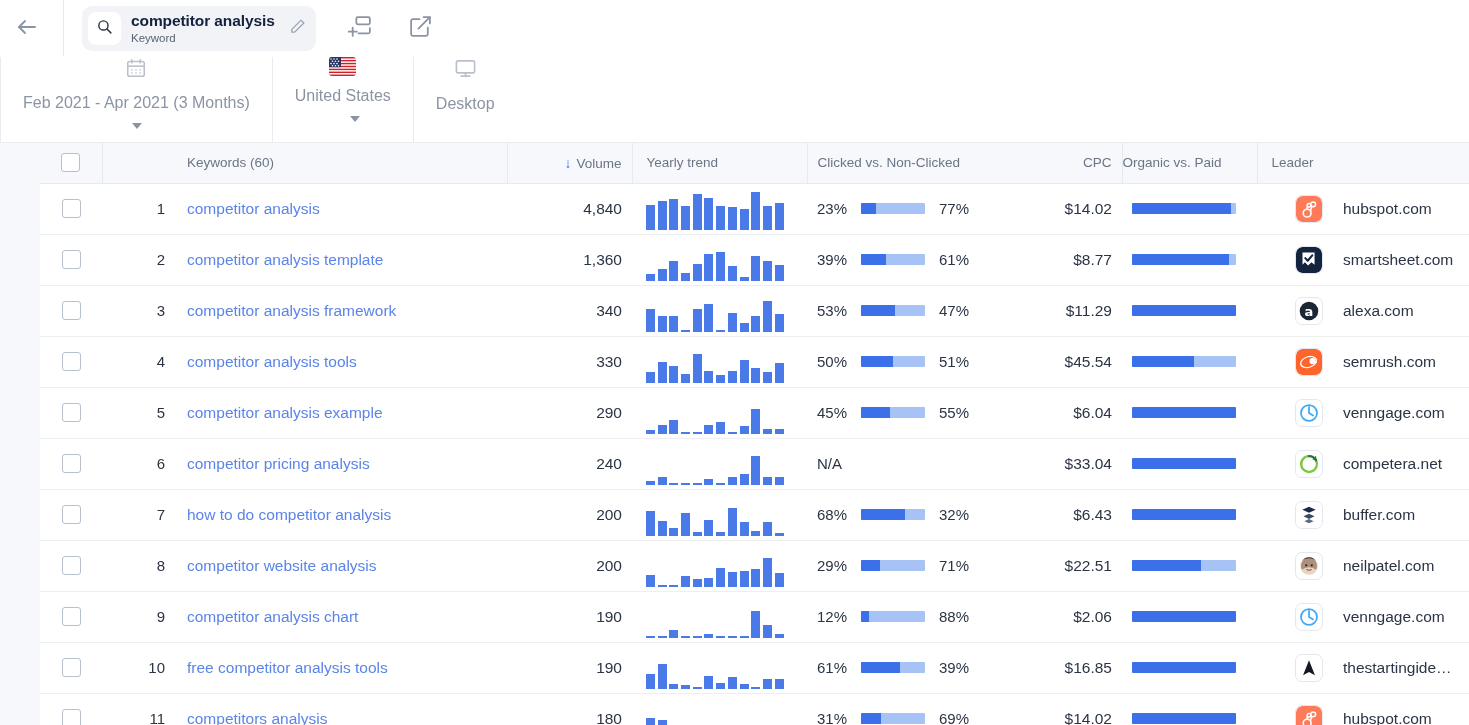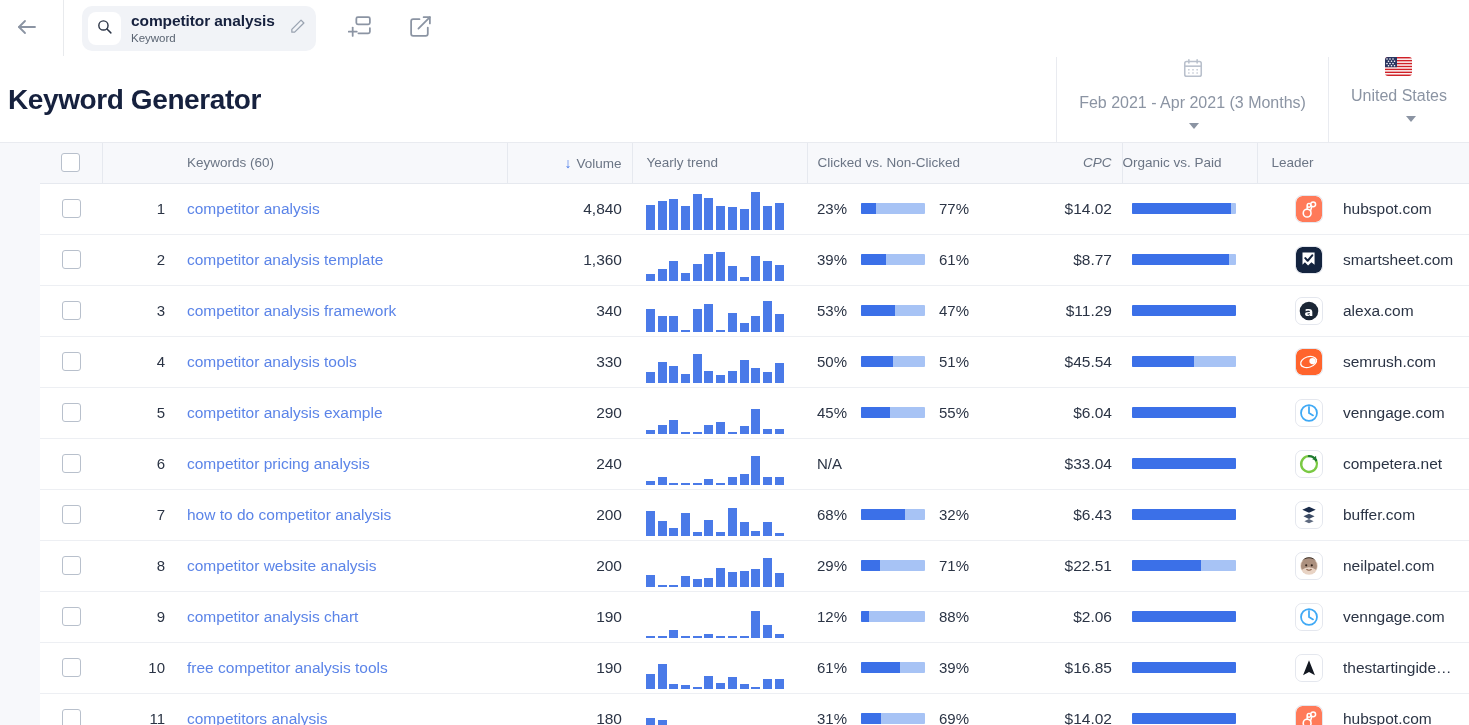--- a/index.html
+++ b/index.html
@@ -143,21 +143,21 @@
   .c-trend { width: 175px; }
   .c-clk   { width: 205px; }
   .c-cpc   { width: 110px; }
   .c-org   { width: 135px; }
   .c-lead  { width: 212px; }
 
   .th-kw   { text-align: left; }
   .th-vol  { text-align: right; }
   .th-trend{ text-align: left; padding-left: 14px; }
   .th-clk  { text-align: left; padding-left: 10px;}
-  .th-cpc  { text-align: right; font-style: italic; }
+  .th-cpc  { text-align: right; }
   .th-org  { text-align: left; padding-left: 0;}
   .th-lead { text-align: left; padding-left: 14px;}
 
   .chkbox {
     width: 19px; height: 19px;
     border: 1.6px solid #b8c0cc;
     border-radius: 3px;
     background: #fff;
     margin: 0 auto;
     cursor: pointer;
@@ -256,21 +256,20 @@
       <svg width="25" height="25" viewBox="0 0 24 24" fill="none" stroke="#8b94a3" stroke-width="1.7" stroke-linecap="round" stroke-linejoin="round">
         <path d="M19 13v6a2 2 0 0 1-2 2H5a2 2 0 0 1-2-2V7a2 2 0 0 1 2-2h6"></path>
         <polyline points="15,3 21,3 21,9"></polyline>
           <line x1="10" y1="14" x2="21" y2="3"></line>
       </svg>
     </span>
   </div>
 </div>
 
 <div class="titlerow">
-  <div class="page-title">Keyword Generator</div>
 
   <div class="ctl">
     <span>
       <svg width="22" height="22" viewBox="0 0 24 24" fill="none" stroke="#b9c0cc" stroke-width="1.7">
         <rect x="3" y="5" width="18" height="16" rx="2"></rect>
         <line x1="3" y1="10" x2="21" y2="10"></line>
         <line x1="7.5" y1="3" x2="7.5" y2="6.5" stroke-linecap="round"></line>
         <line x1="16.5" y1="3" x2="16.5" y2="6.5" stroke-linecap="round"></line>
         <circle cx="7.5" cy="14" r="0.9" fill="#b9c0cc" stroke="none"></circle>
         <circle cx="12" cy="14" r="0.9" fill="#b9c0cc" stroke="none"></circle>
@@ -309,20 +308,30 @@
           <circle cx="3.5" cy="8.8" r="0.8"></circle>
             <circle cx="6.5" cy="8.8" r="0.8"></circle>
             <circle cx="9.5" cy="8.8" r="0.8"></circle>
         </g>
       </svg>
     </span>
     <span>United States</span>
     <span class="caret far"></span>
   </div>
 
+  <div class="ctl">
+    <span>
+      <svg width="23" height="23" viewBox="0 0 24 24" fill="none" stroke="#b9c0cc" stroke-width="1.7" stroke-linejoin="round">
+        <rect x="2.5" y="4" width="19" height="12.5" rx="1.8"></rect>
+        <line x1="12" y1="16.5" x2="12" y2="19.5" stroke-linecap="round"></line>
+        <line x1="7.5" y1="20" x2="16.5" y2="20" stroke-linecap="round"></line>
+      </svg>
+    </span>
+    <span>Desktop</span>
+  </div>
 </div>
 
 <div class="table-wrap">
   <div class="tbl">
   <table>
     <thead>
       <tr>
         <th class="c-chk">
           <div class="chkbox"></div>
         </th>

